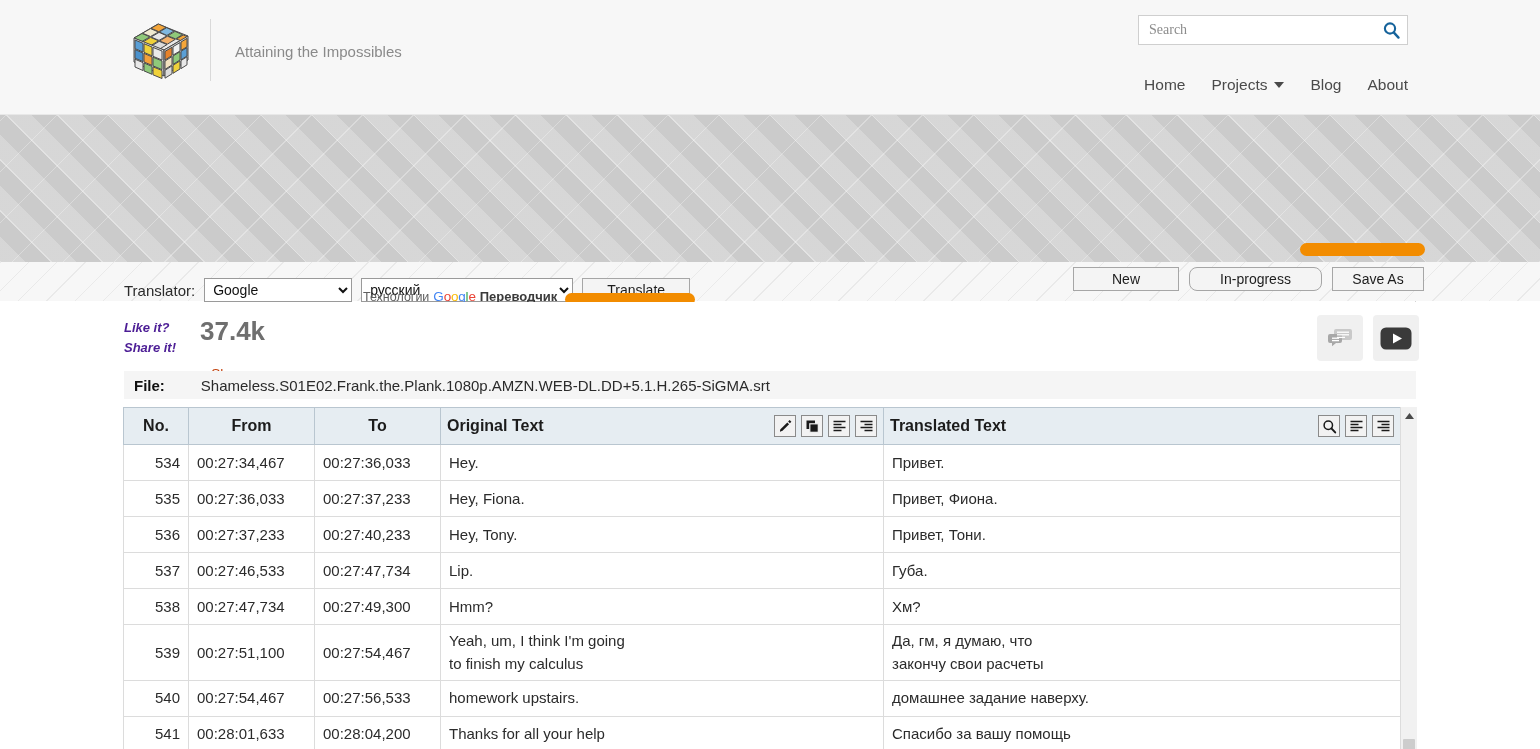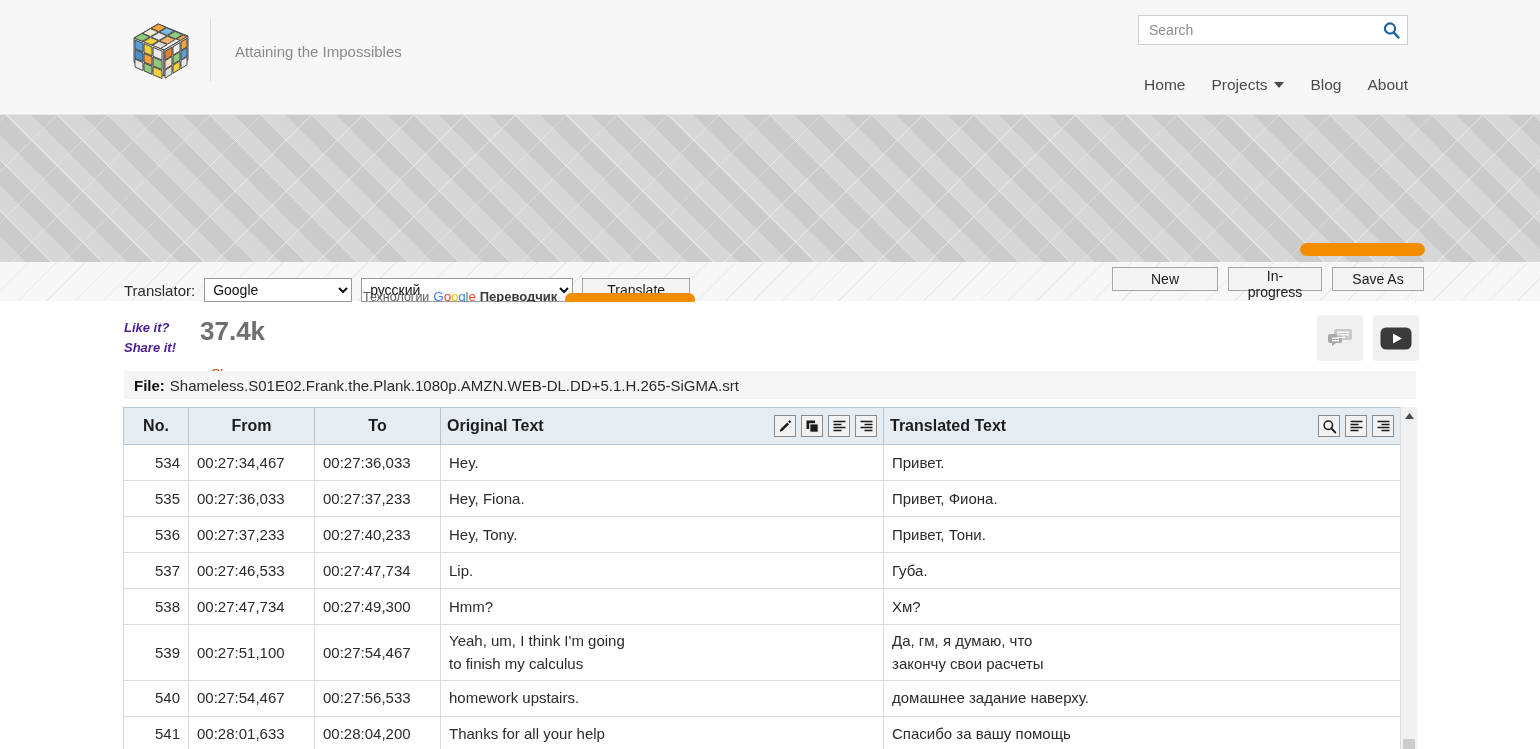--- a/index.html
+++ b/index.html
@@ -45,21 +45,21 @@
   }
 
   #search-wrap {
     position: absolute; right: 132px; top: 15px;
     width: 270px; height: 30px;
     border: 1px solid #cfcfcf; background: #fff;
     display: flex; align-items: center;
   }
   #search-input {
     border: 0; outline: 0; background: transparent;
-    font-family: Liberation Sans, sans-serif;
+    font-family: Liberation Serif, serif;
     font-size: 14px; color: #555;
     padding: 0 8px 0 10px; flex: 1 1 auto; height: 100%;
   }
   #search-input::placeholder { color: #8c8c8c; }
   #search-btn {
     width: 32px; height: 100%;
     border: 0; background: transparent; cursor: pointer;
     display: flex; align-items: center; justify-content: center;
   }
 
@@ -138,21 +138,21 @@
   #status-text { font-size: 15.5px; color: #2b2b2b; }
   #status-dots { display: flex; gap: 3px; margin-left: 3px; }
   #status-dots i { display:block; width: 5px; height: 13px; background: #dcdcee; }
 
   #right-buttons {
     position: absolute; right: 116px; top: 152px;
     display: flex; gap: 10px;
   }
   #right-buttons .ui-btn { height: 24px; font-size: 14px; }
   #btn-new { width: 106px; }
-  #btn-inprogress { width: 94px; }
+  #btn-inprogress { width: 133px; border-radius: 8px; }
   #btn-saveas { width: 92px; }
   #save-settings {
     position: absolute; right: 116px; top: 186px;
     display: flex; align-items: center; gap: 8px;
     font-size: 15.5px; color: #3c3c3c; cursor: pointer;
   }
 
   .hl-bar { position: absolute; background: #F28C00; border-radius: 9px; height: 13px; }
   #hl-google  { left: 565px; top: 178px; width: 130px; }
   #hl-progress{ left: 231px; top: 237px; width: 143px; }
@@ -190,20 +190,21 @@
   }
 
   #file-bar {
     position: absolute; left: 124px; top: 69px;
     width: 1292px; height: 28px;
     background: #f5f5f5;
     display: flex; align-items: center;
     padding-left: 10px;
     font-size: 15px; color: #2b2b2b;
     white-space: nowrap;
+    gap: 31px;
   }
   #file-bar b { margin-right: 5px; color:#111 }
 
   
   #table-area {
     position: absolute; left: 123px; top: 105px;
     width: 1294px; height: 344px;
     display: flex;
   }
   #table-scroll-wrap { flex: 1 1 auto; overflow: hidden; }

